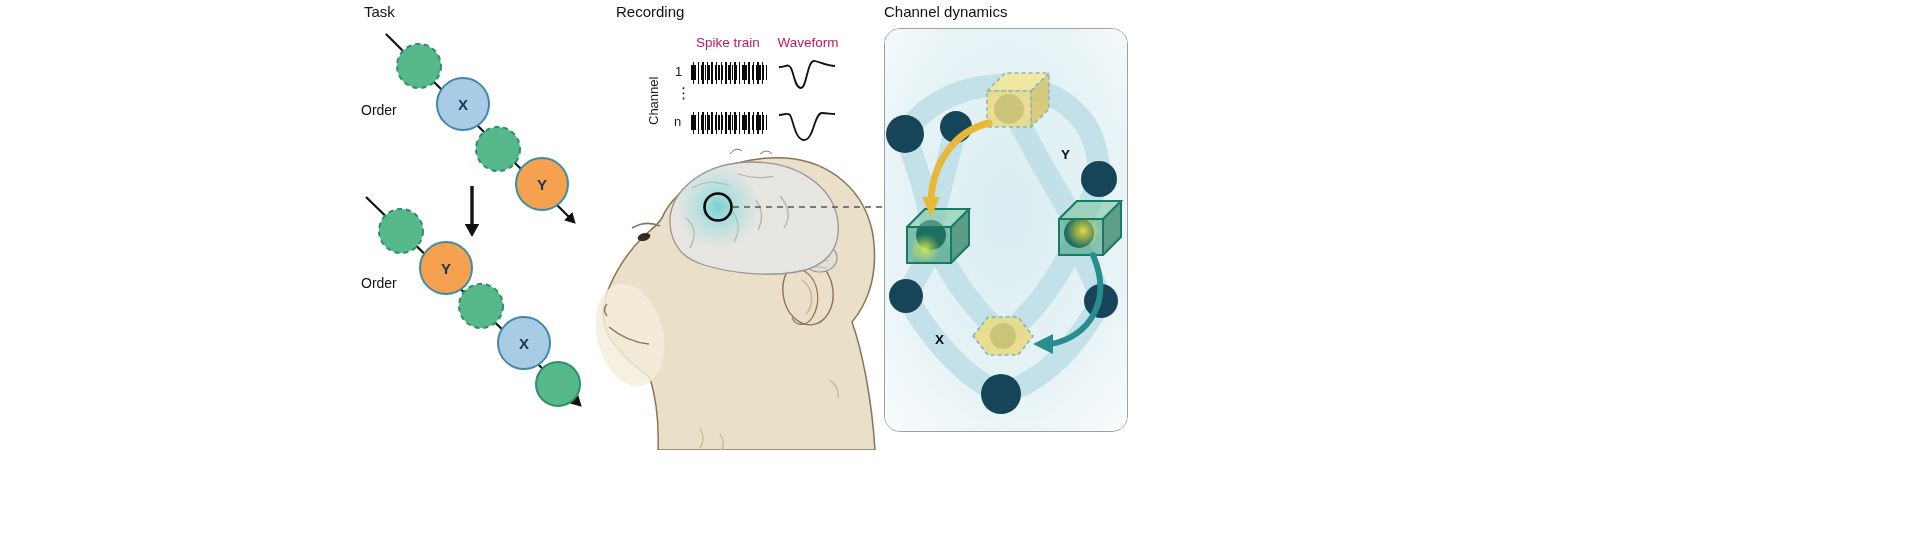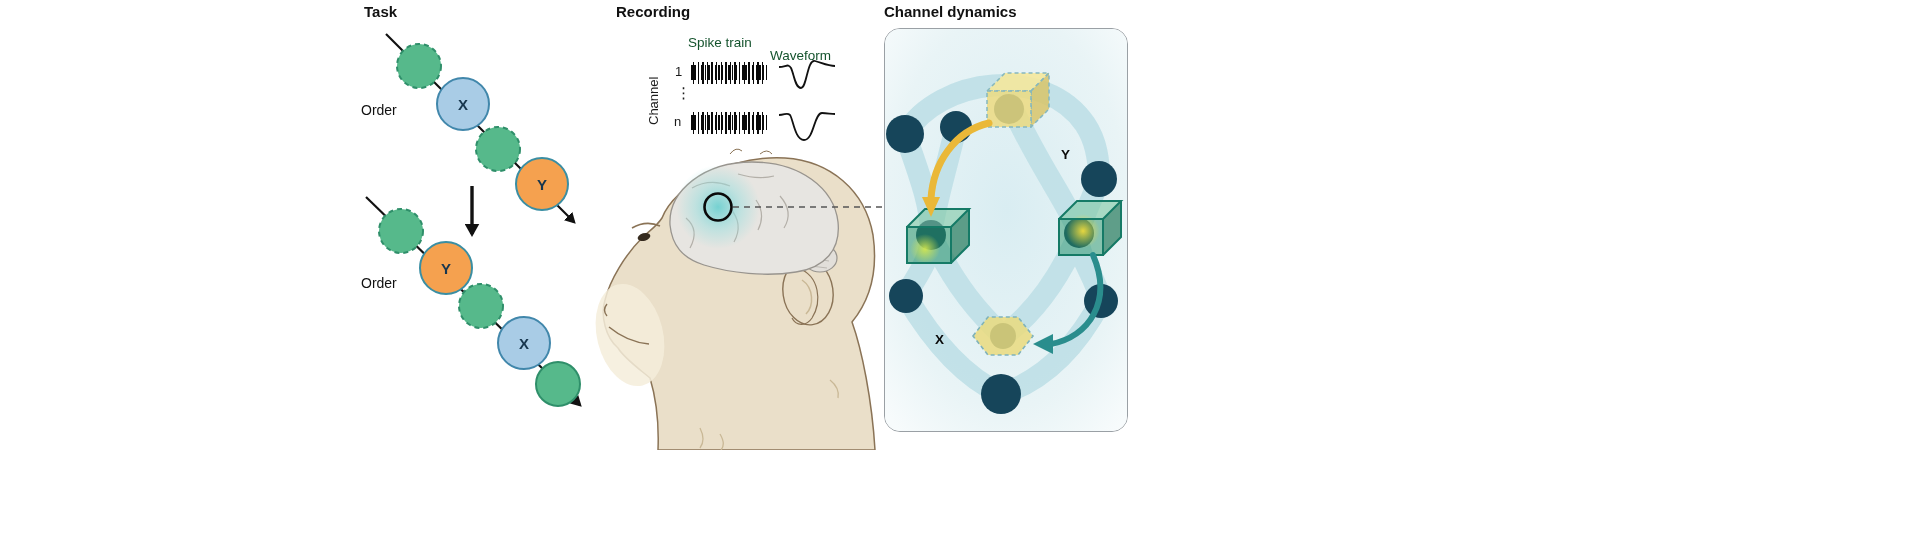--- a/index.html
+++ b/index.html
@@ -1,24 +1,24 @@
 <!DOCTYPE html>
 <html><head>
 <meta charset="utf-8">
 <style>
   html,body{margin:0;padding:0;background:#ffffff;}
   .canvas{
     position:relative;width:1920px;height:550px;background:#ffffff;
     font-family:"Liberation Sans",sans-serif;overflow:hidden;color:#111;
   }
   .panel-title{
-    position:absolute;font-weight:bold;font-size:15px;color:#111;white-space:nowrap;
+    position:absolute;font-weight:normal;font-size:15px;color:#111;white-space:nowrap;
   }
   .col-head{
-    position:absolute;font-size:13.5px;color:#14532d;text-align:left;white-space:nowrap;
+    position:absolute;font-size:13.5px;color:#be185d;text-align:center;white-space:nowrap;
   }
   .chan-label{
     position:absolute;left:646px;top:58px;height:86px;width:16px;
     writing-mode:vertical-rl;transform:rotate(180deg);
     font-size:13px;color:#1a1a1a;text-align:center;
   }
   .chan-num{position:absolute;font-size:13px;color:#1a1a1a;}
   .spikes{
     position:absolute;width:76px;height:22px;
     background-image:
@@ -79,21 +79,21 @@
       <circle cx="131" cy="286" r="22" fill="#56b98b" stroke="#2f8f6a" stroke-width="2" stroke-dasharray="5 4"></circle>
       <circle cx="174" cy="323" r="26" fill="#a9cce6" stroke="#4187ab" stroke-width="2"></circle>
       <text x="174" y="329" text-anchor="middle" font-size="15" font-weight="bold" fill="#17364e">X</text>
       <circle cx="208" cy="364" r="22" fill="#56b98b" stroke="#2f8f6a" stroke-width="2"></circle>
     </g>
 
     <text x="11" y="268" font-size="14" fill="#111">Order</text>
   </svg>
 
   <div class="col-head" style="left:688px;top:35px;width:80px;">Spike train</div>
-  <div class="col-head" style="left:770px;top:35px;width:76px;margin-top:13px;">Waveform</div>
+  <div class="col-head" style="left:770px;top:35px;width:76px;">Waveform</div>
 
   <div class="chan-label">Channel</div>
   <div class="chan-num" style="left:675px;top:64px;">1</div>
   <div class="chan-num" style="left:676px;top:84px;font-size:15px;">⋮</div>
   <div class="chan-num" style="left:674px;top:114px;">n</div>
 
   <div class="spikes" style="left:691px;top:62px;"></div>
   <div class="spikes" style="left:691px;top:112px;"></div>
 
   <svg class="abs" style="left:776px;top:52px;" width="62" height="42" viewBox="0 0 62 42">

